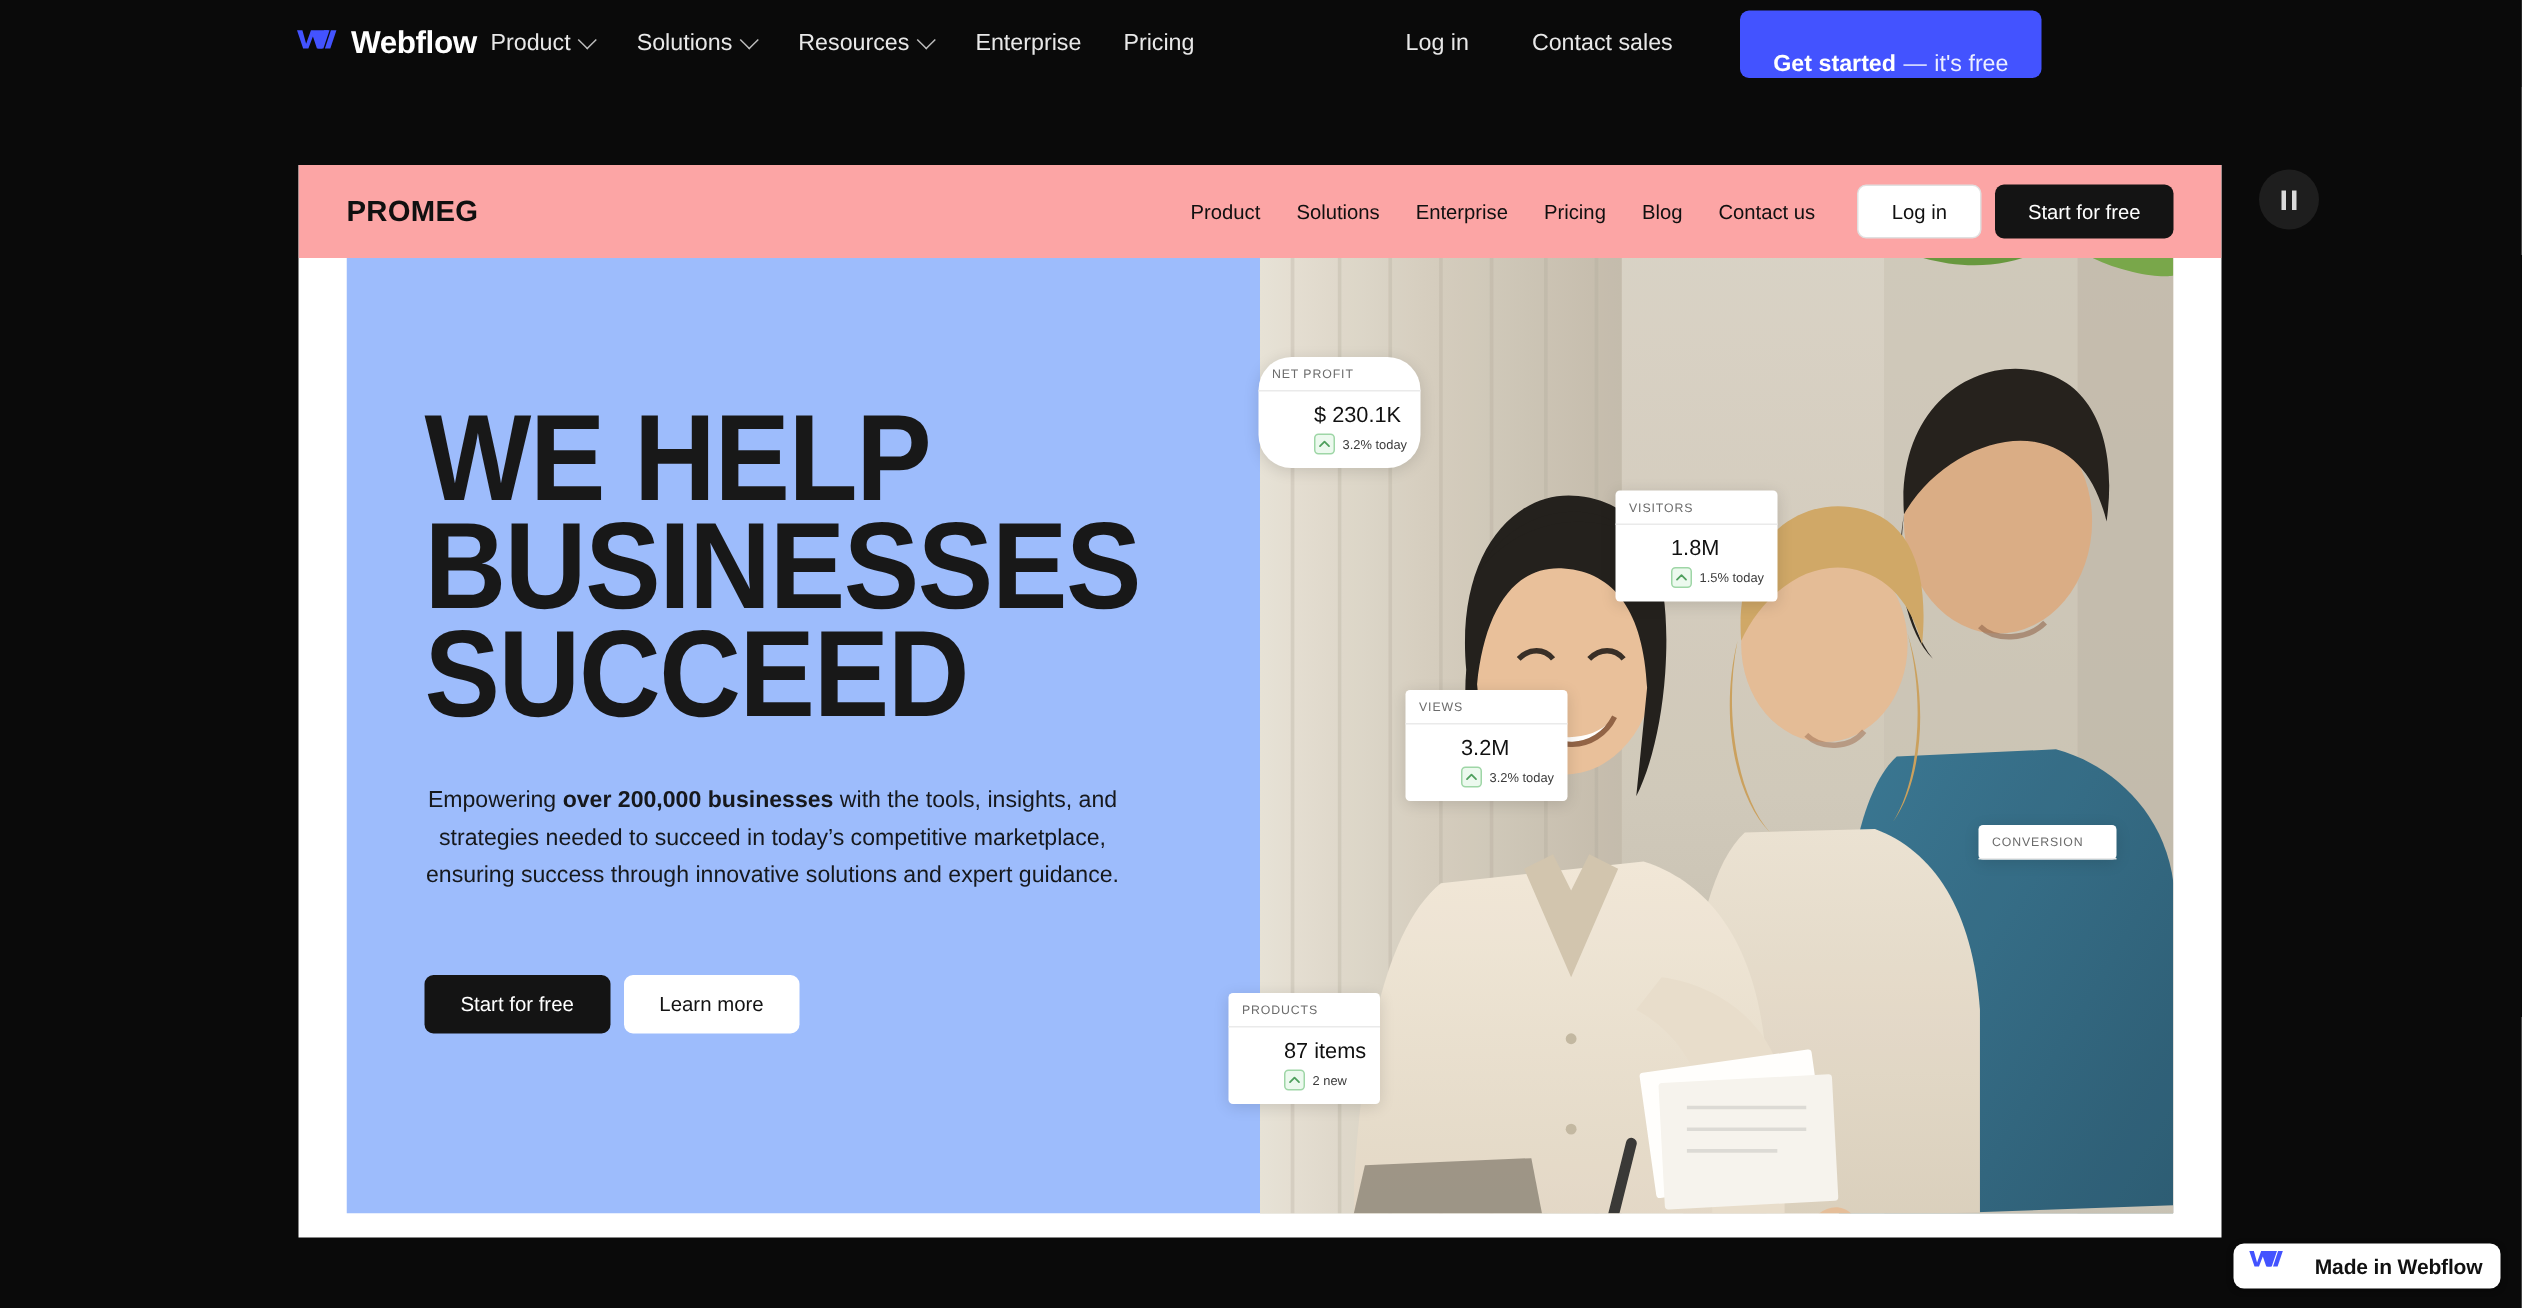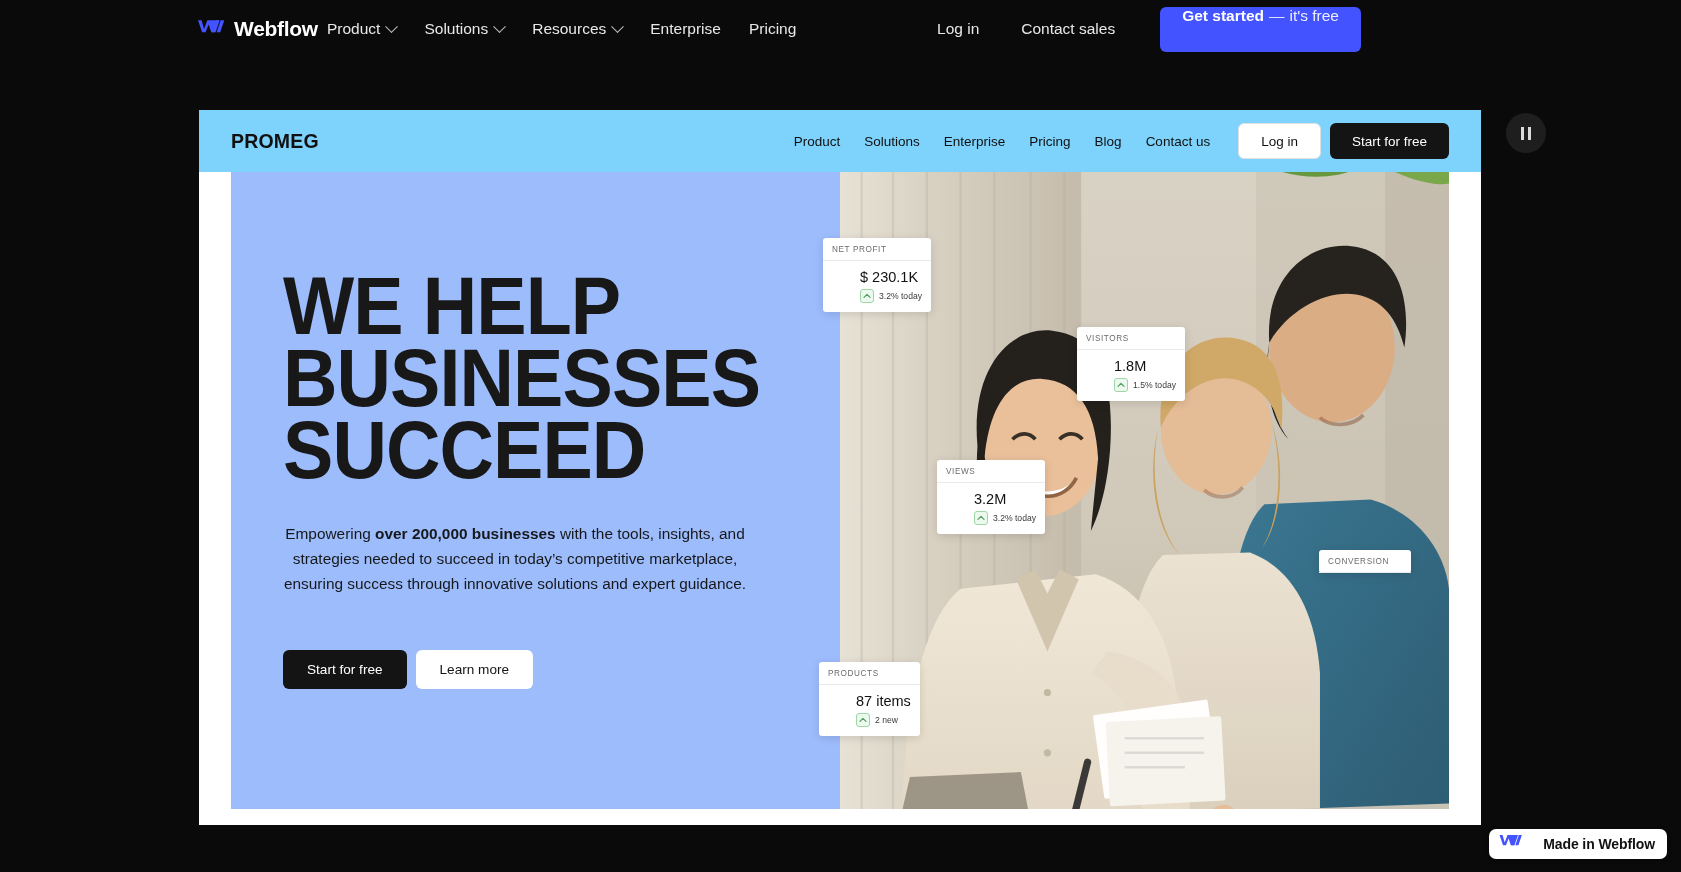--- a/index.html
+++ b/index.html
@@ -84,21 +84,21 @@
   .wf-cta {
     background: #4353ff;
     color: #ffffff;
     font-size: 15.5px;
     font-weight: 400;
     border: none;
     border-radius: 6px;
     padding: 0 22px;
     height: 45px;
     display: flex;
-    align-items: flex-start;
+    align-items: flex-end;
     cursor: pointer;
     font-family: "Liberation Sans", sans-serif;
     white-space: nowrap;
   }
   .wf-cta b { font-weight: 700; margin-right: 5px; }
   .wf-cta span.dash { margin-right: 5px; color: #dfe3ff; }
   .wf-cta span.free { color: #eceeff; }
 
   
   .pause-btn {
@@ -132,21 +132,21 @@
     overflow: hidden;
     z-index: 10;
   }
 
   
   .site-header {
     height: 62px;
     display: flex;
     align-items: center;
     padding: 0 32px 0 32px;
-    background: #7dd3fc;
+    background: #fca5a5;
   }
   .brand {
     font-size: 19.5px;
     font-weight: 700;
     letter-spacing: 0.2px;
     color: #101010;
   }
   .site-nav {
     margin-left: auto;
     display: flex;
@@ -540,21 +540,21 @@
 
             <path d="M268 618 C282 600 306 596 322 606 C338 616 342 637 342 637 L262 637 Z" fill="#e0b58e"></path>
             <path d="M300 598 C304 580 320 574 328 584 C336 594 328 610 318 612" fill="#e4bb95"></path>
           </g>
 
           <rect x="0" y="0" width="505" height="637" fill="#ffeccf" opacity="0.07"></rect>
         </svg>
       </div>
     </div>
 
-    <div class="stat-card" style="left:592px; top:66px;">
+    <div class="stat-card" style="left:608px; top:66px;border-radius:22px;">
       <div class="stat-label">NET PROFIT</div>
       <div class="stat-body">
         <div class="stat-value">$ 230.1K</div>
         <div class="stat-delta">
           <span class="up-badge">
             <svg width="8" height="8" viewBox="0 0 8 8">
                 <path d="M1 5.4 L4 2.4 L7 5.4" stroke="#4f9f5d" stroke-width="1.2" fill="none" stroke-linecap="round" stroke-linejoin="round"></path>
               </svg>
           </span>
           <span>3.2% today</span>

